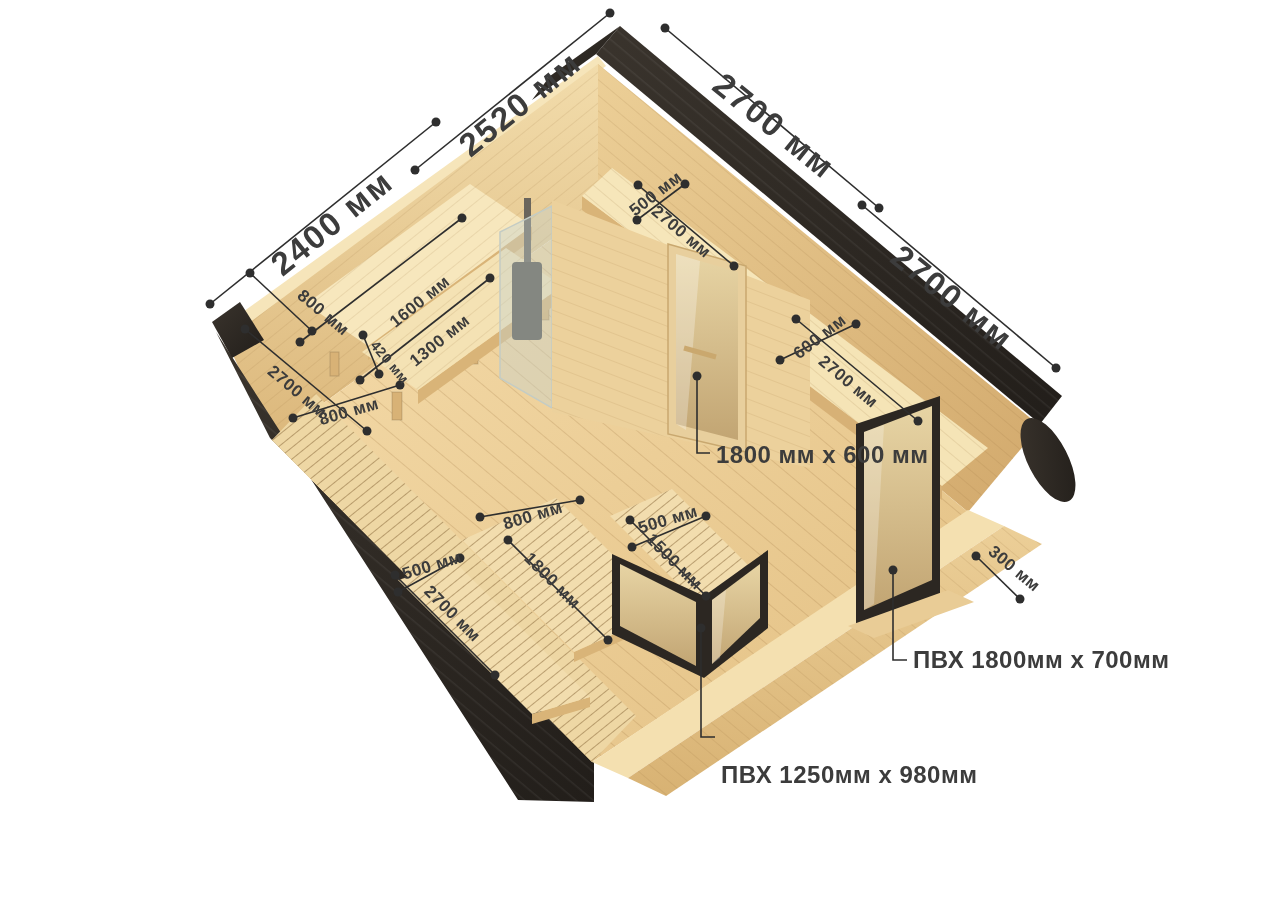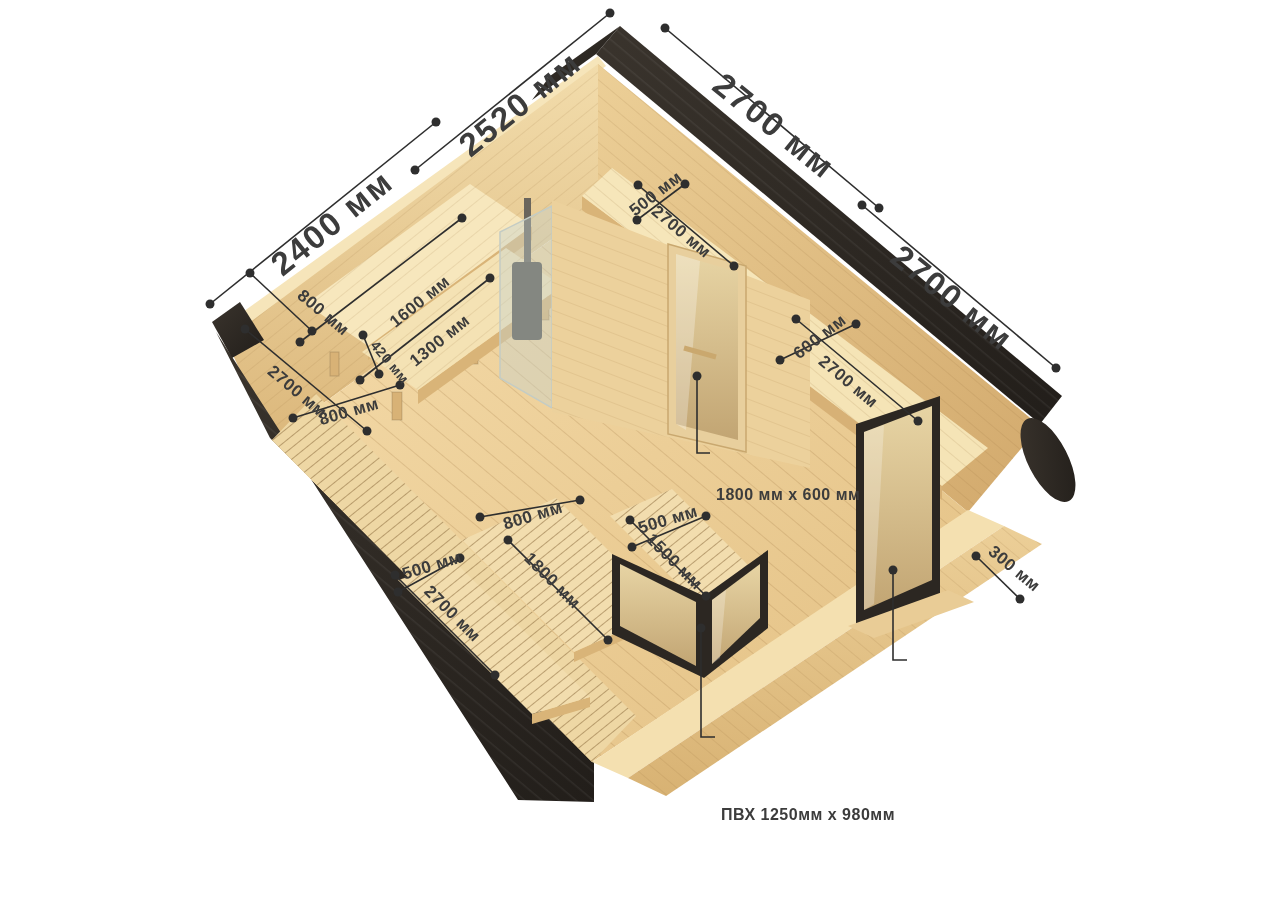--- a/index.html
+++ b/index.html
@@ -5,21 +5,21 @@
   html,body{margin:0;padding:0;background:#ffffff;}
   .stage{position:relative;width:1280px;height:905px;background:#fff;overflow:hidden;
          font-family:"Liberation Sans",sans-serif;}
   .art{position:absolute;left:0;top:0;}
   .lbl{position:absolute;color:#3c3c3c;font-weight:bold;white-space:nowrap;
        transform:translate(-50%,-50%) rotate(var(--r,0deg));
        font-family:"Liberation Sans",sans-serif;}
   .xl{font-size:33px;letter-spacing:2px;}
   .md{font-size:17px;letter-spacing:.5px;}
   .sm{font-size:14px;letter-spacing:.5px;}
-  .co{font-size:16px;letter-spacing:.5px;transform:translate(0,-50%);margin-top:40px;}
+  .co{font-size:24px;letter-spacing:.5px;transform:translate(0,-50%);}
 </style>
 </head>
 <body>
 
 <div class="stage">
 
 <svg class="art" width="1280" height="905" viewBox="0 0 1280 905">
   <defs>
     <linearGradient id="gWallNW" x1="0" y1="0" x2="0" y2="1">
       <stop offset="0" stop-color="#f2dcab"></stop>
@@ -230,15 +230,16 @@
 <div class="lbl md" style="left:848px;top:382px;--r:40deg">2700 мм</div>
 <div class="lbl md" style="left:533px;top:516px;--r:-17deg">800 мм</div>
 <div class="lbl md" style="left:552px;top:581px;--r:45deg">1800 мм</div>
 <div class="lbl md" style="left:668px;top:520px;--r:-17deg">500 мм</div>
 <div class="lbl md" style="left:674px;top:562px;--r:45deg">1500 мм</div>
 <div class="lbl md" style="left:432px;top:566px;--r:-17deg">500 мм</div>
 <div class="lbl md" style="left:452px;top:614px;--r:45deg">2700 мм</div>
 <div class="lbl md" style="left:1014px;top:569px;--r:40deg">300 мм</div>
 
 <div class="lbl co" style="left:716px;top:455px">1800 мм x 600 мм</div>
+<div class="lbl co" style="left:913px;top:660px">ПВХ 1800мм x 700мм</div>
 <div class="lbl co" style="left:721px;top:775px">ПВХ 1250мм x 980мм</div>
 
 </div>
 
 </body></html>

